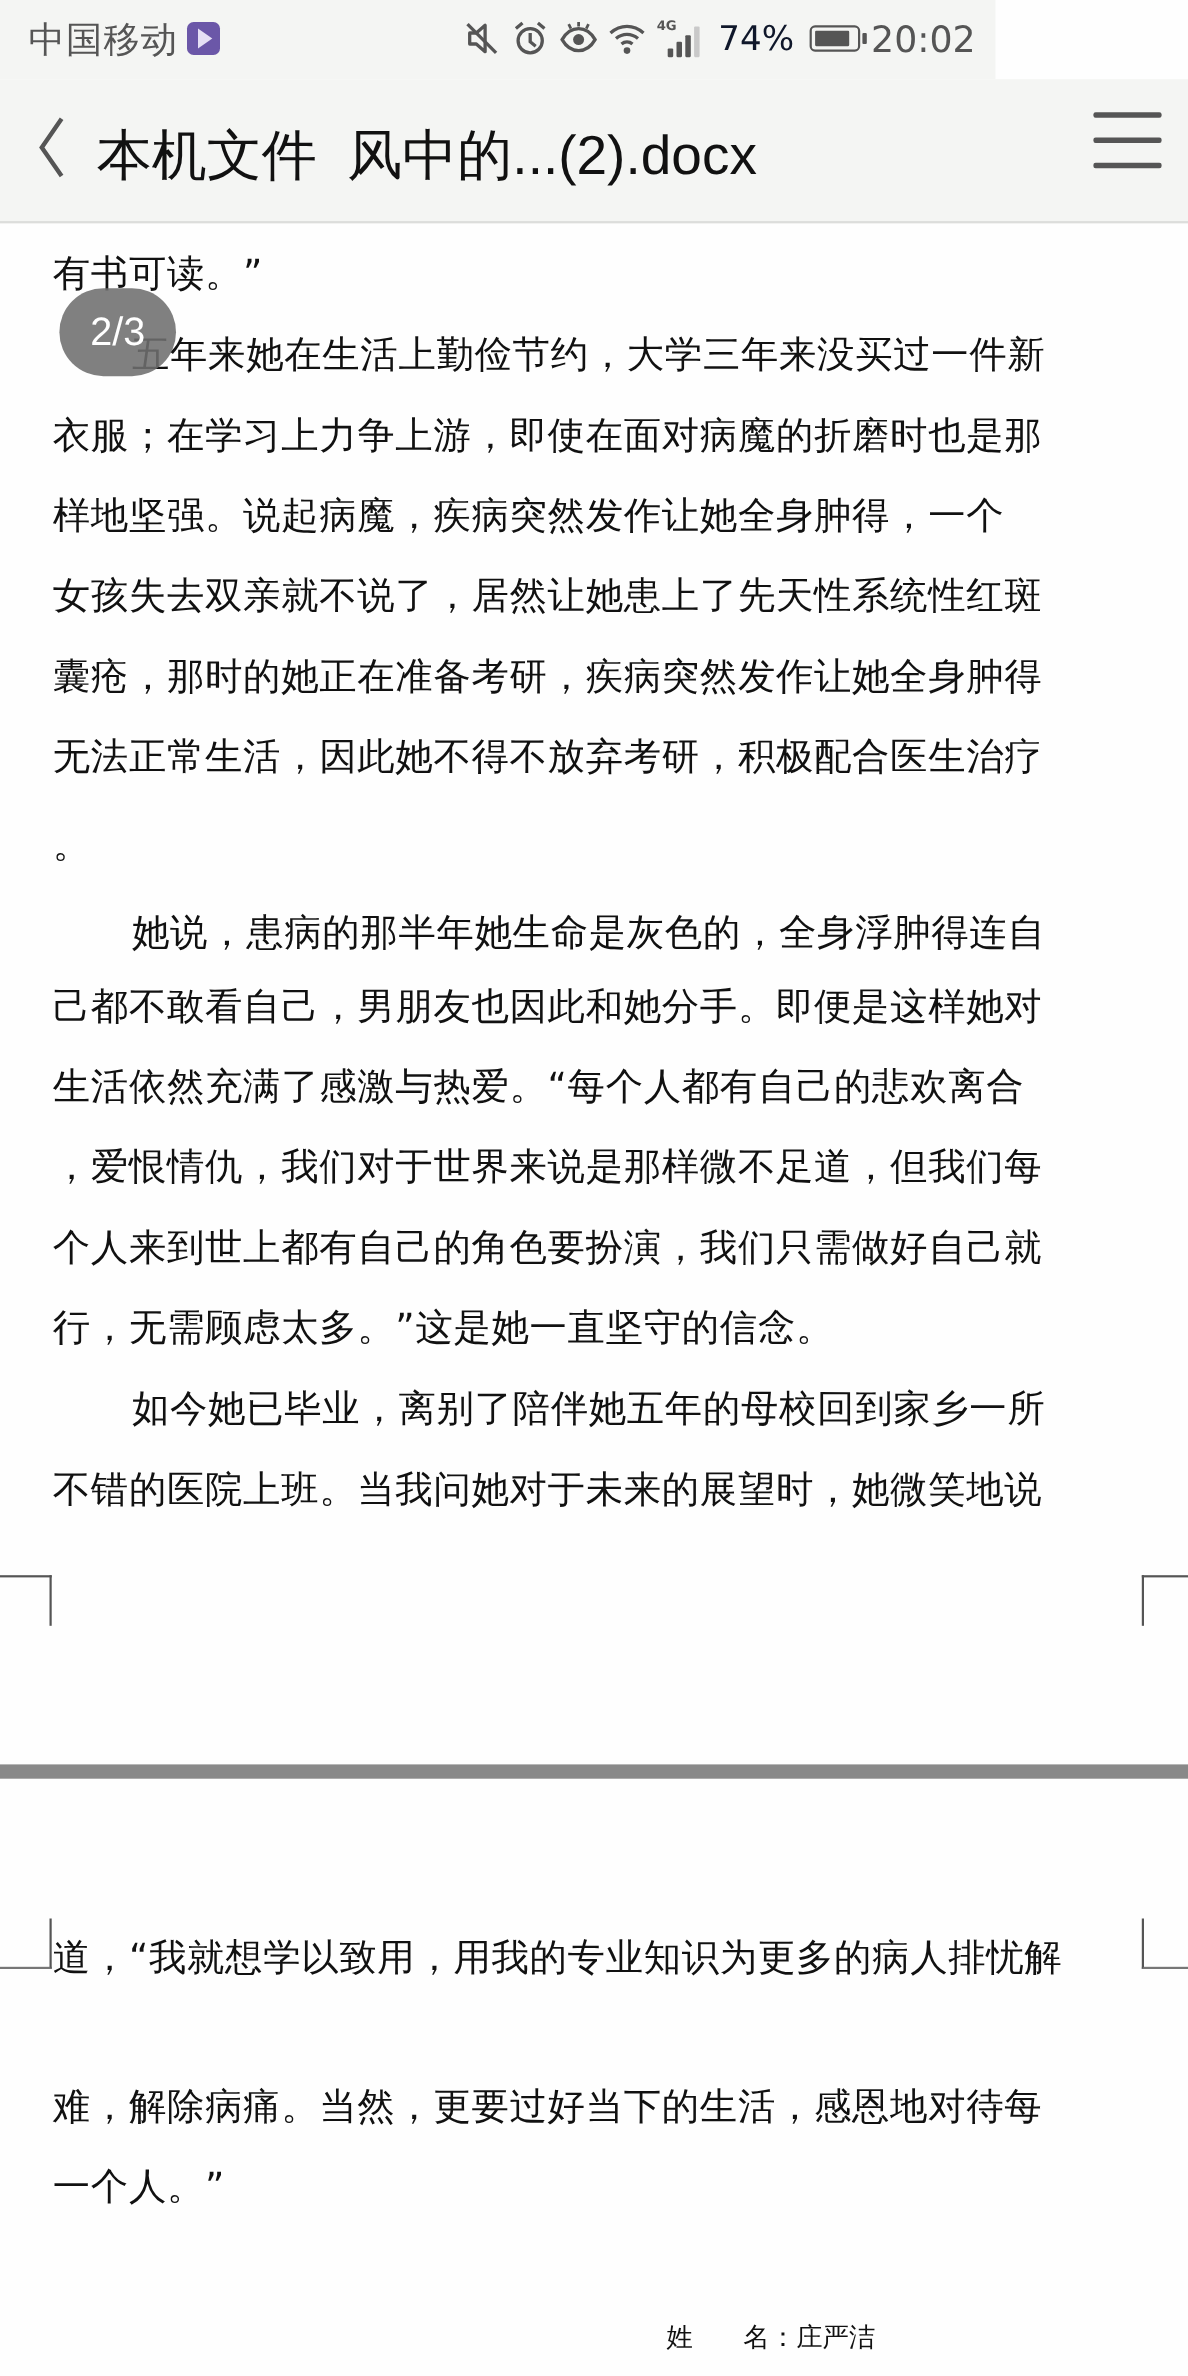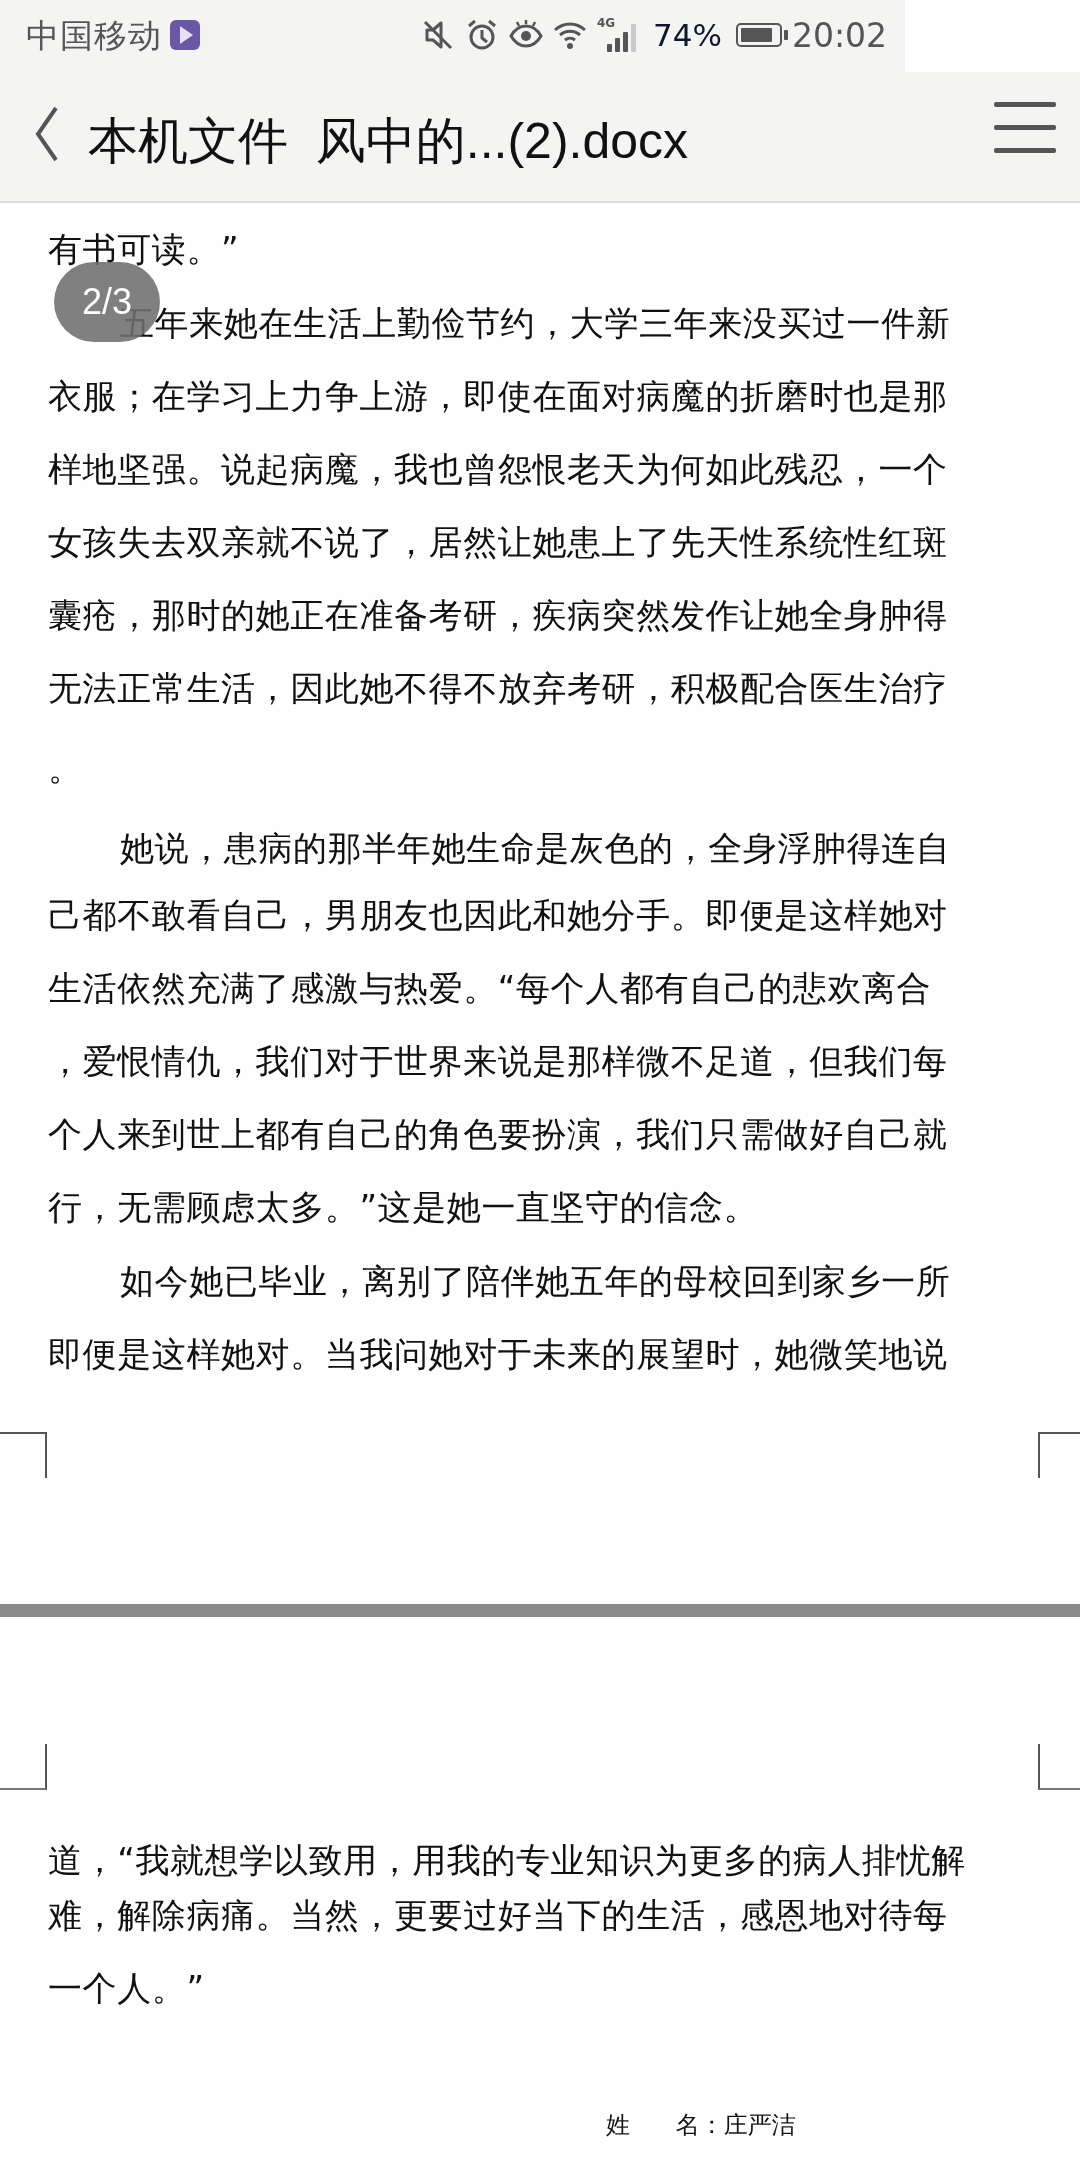--- a/index.html
+++ b/index.html
@@ -112,41 +112,41 @@
     <span style="top:46px"></span>
   </div>
 </div>
 
 <div class="page-badge">2/3</div>
 
 <div>
   <div class="line" style="top:229px">有书可读。”</div>
   <div class="line indent" style="top:303px">五年来她在生活上勤俭节约，大学三年来没买过一件新</div>
   <div class="line" style="top:376px">衣服；在学习上力争上游，即使在面对病魔的折磨时也是那</div>
-  <div class="line" style="top:449px">样地坚强。说起病魔，我也曾怨恨老天为何如此残忍，一个</div>
+  <div class="line" style="top:449px">样地坚强。说起病魔，疾病突然发作让她全身肿得，一个</div>
   <div class="line" style="top:522px">女孩失去双亲就不说了，居然让她患上了先天性系统性红斑</div>
   <div class="line" style="top:595px">囊疮，那时的她正在准备考研，疾病突然发作让她全身肿得</div>
   <div class="line" style="top:668px">无法正常生活，因此她不得不放弃考研，积极配合医生治疗</div>
   <div class="line" style="top:748px">。</div>
   <div class="line indent" style="top:828px">她说，患病的那半年她生命是灰色的，全身浮肿得连自</div>
   <div class="line" style="top:895px">己都不敢看自己，男朋友也因此和她分手。即便是这样她对</div>
   <div class="line" style="top:968px">生活依然充满了感激与热爱。“每个人都有自己的悲欢离合</div>
   <div class="line" style="top:1041px">，爱恨情仇，我们对于世界来说是那样微不足道，但我们每</div>
   <div class="line" style="top:1114px">个人来到世上都有自己的角色要扮演，我们只需做好自己就</div>
   <div class="line" style="top:1187px">行，无需顾虑太多。”这是她一直坚守的信念。</div>
   <div class="line indent" style="top:1261px">如今她已毕业，离别了陪伴她五年的母校回到家乡一所</div>
-  <div class="line" style="top:1334px">即便是这样她对。当我问她对于未来的展望时，她微笑地说</div>
+  <div class="line" style="top:1334px">不错的医院上班。当我问她对于未来的展望时，她微笑地说</div>
 </div>
 
 <div class="corner corner-tl"></div>
 <div class="corner corner-tr"></div>
 
 <div class="page-separator"></div>
 
 <div class="corner corner-bl"></div>
 <div class="corner corner-br"></div>
 
 <div>
-  <div class="line" style="top:1840px">道，“我就想学以致用，用我的专业知识为更多的病人排忧解</div>
+  <div class="line" style="top:1760px">道，“我就想学以致用，用我的专业知识为更多的病人排忧解</div>
   <div class="line" style="top:1895px">难，解除病痛。当然，更要过好当下的生活，感恩地对待每</div>
   <div class="line" style="top:1968px">一个人。”</div>
   <div class="signature">姓      名：庄严洁</div>
 </div>
 
 </body></html>

